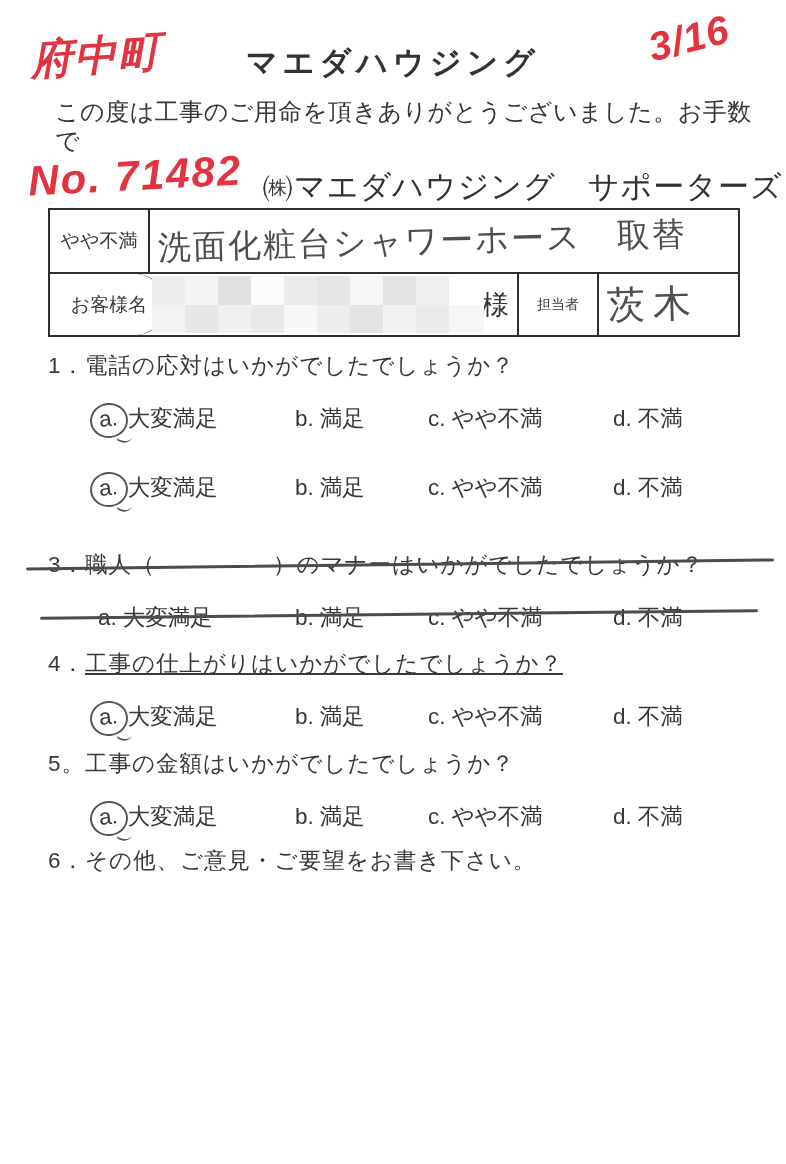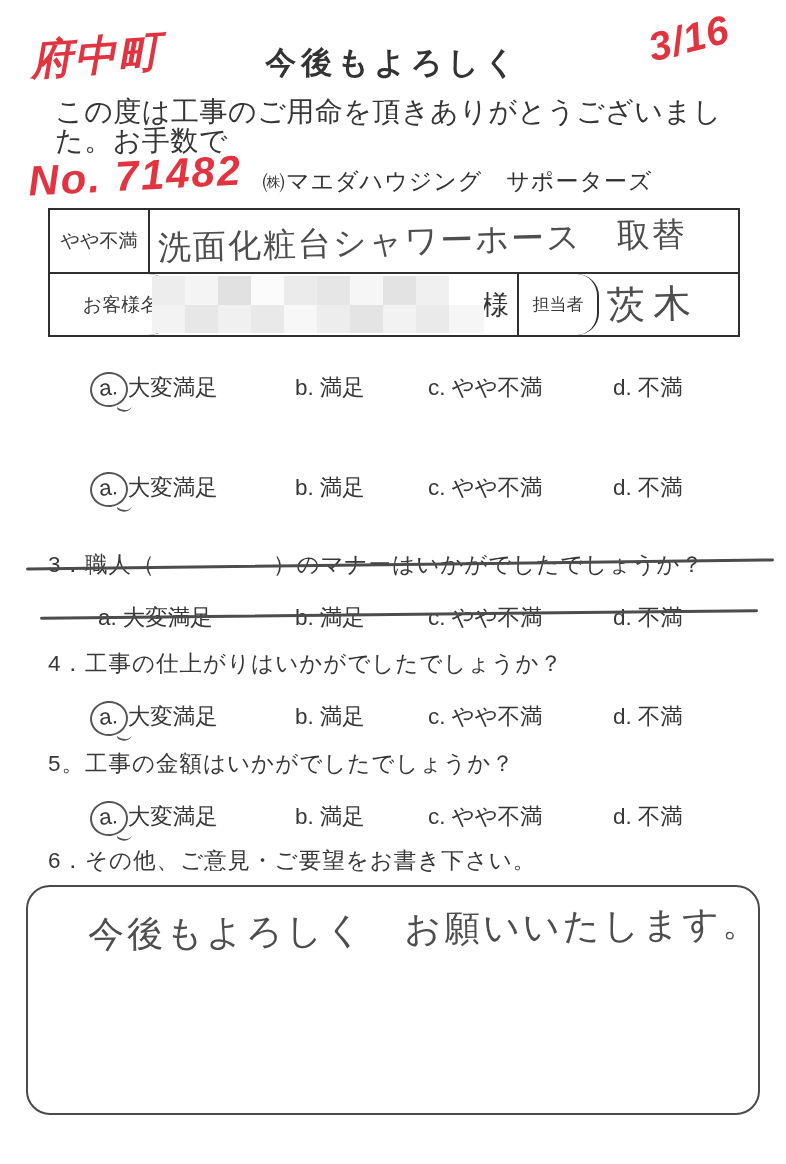--- a/index.html
+++ b/index.html
@@ -23,45 +23,45 @@
     text-align:center;font-size:31px;font-weight:700;
     letter-spacing:5px;color:#333;
   }
   .date{
     position:absolute;right:56px;top:16px;
     color:#e23440;font-size:40px;font-weight:700;
     transform:rotate(-14deg);font-style:italic;letter-spacing:1px;
   }
   .intro{
     position:absolute;left:55px;top:97px;width:700px;
-    font-size:28px;line-height:29px;color:#363636;letter-spacing:0.5px;
+    font-size:24px;line-height:29px;color:#363636;letter-spacing:0.5px;
   }
   .receipt-no{
     position:absolute;left:28px;top:152px;
     color:#e23440;font-size:42px;font-weight:700;
     transform:rotate(-3deg);font-style:italic;letter-spacing:2px;
   }
   .company{
     position:absolute;left:262px;top:166px;
-    font-size:23px;color:#333;letter-spacing:1px;
+    font-size:31px;color:#333;letter-spacing:1px;
   }
   
   .info-table{
     position:absolute;left:48px;top:208px;width:692px;height:129px;
     border:2px solid #2f2f2f;box-sizing:border-box;
   }
   .info-table .cell{
     position:absolute;box-sizing:border-box;
     display:flex;align-items:center;
   }
   .cell-r1-label{left:0;top:0;width:100px;height:64px;border-right:2px solid #2f2f2f;border-bottom:2px solid #2f2f2f;justify-content:center;font-size:19px;}
   .cell-r1-value{left:100px;top:0;width:588px;height:64px;border-bottom:2px solid #2f2f2f;padding-left:8px;overflow:hidden;}
-  .cell-r2-label{left:16px;top:64px;width:112px;height:61px;border-right:2px solid #2f2f2f;justify-content:center;font-size:19px;border-radius:30px;}
+  .cell-r2-label{left:4px;top:64px;width:112px;height:61px;border-right:2px solid #2f2f2f;justify-content:center;font-size:19px;border-radius:30px;}
   .cell-r2-name{left:100px;top:64px;width:369px;height:61px;border-right:2px solid #2f2f2f;justify-content:flex-end;padding-right:8px;}
-  .cell-r2-stafflabel{left:469px;top:64px;width:80px;height:61px;border-right:2px solid #2f2f2f;justify-content:center;font-size:17px;border-radius:22px;}
+  .cell-r2-stafflabel{left:469px;top:64px;width:80px;height:61px;border-right:2px solid #2f2f2f;justify-content:center;font-size:14px;}
   .cell-r2-staffvalue{left:549px;top:64px;width:139px;height:61px;padding-left:8px;overflow:hidden;}
   .handwriting{
     color:#4e4e4e;
     transform:rotate(-1.5deg);
     letter-spacing:2px;
     white-space:nowrap;
   }
   .hw-work{font-size:33px;}
   .hw-staff{font-size:38px;letter-spacing:8px;}
   .name-suffix{font-size:27px;color:#333;}
@@ -114,21 +114,21 @@
     font-size:36px;color:#4e4e4e;letter-spacing:3px;
     transform:rotate(-1deg);white-space:nowrap;
   }
 </style>
 </head>
 <body>
 
 <div class="page">
 
   <div class="stamp handwriting-red">府中町</div>
-  <div class="title">今後もよろしく</div>
+  <div class="title">マエダハウジング</div>
   <div class="date">3/16</div>
 
   <div class="intro">
     <span>この度は工事のご用命を頂きありがとうございました。お手数で</span><br>
   </div>
 
   <div class="receipt-no">No. 71482</div>
   <div class="company">㈱マエダハウジング　サポーターズ</div>
 
   <div class="info-table">
@@ -142,20 +142,23 @@
       <span class="name-suffix">様</span>
     </div>
     <div class="cell cell-r2-stafflabel">担当者</div>
     <div class="cell cell-r2-staffvalue">
       <span class="handwriting hw-staff">茨木</span>
     </div>
   </div>
 
   <div id="questions">
   <div class="q-block" style="top: 350px;">
+    <div class="q-line">
+      <span class="q-num">1．</span><span class="q-text">電話の応対はいかがでしたでしょうか？</span>
+    </div>
     <div class="opt-line">
           <span class="opt" style="left: 50px;"><span class="opt-key circled">a.</span><span>大変満足</span></span>
           <span class="opt" style="left: 247px;"><span class="opt-key">b.</span><span>満足</span></span>
           <span class="opt" style="left: 380px;"><span class="opt-key">c.</span><span>やや不満</span></span>
           <span class="opt" style="left: 565px;"><span class="opt-key">d.</span><span>不満</span></span>
         </div>
   </div>
 
   <div class="q-block" style="top: 450px;">
     <div class="opt-line">
@@ -171,21 +174,21 @@
       <span class="q-num">3．</span><span class="q-text">職人（　　　　　）のマナーはいかがでしたでしょうか？</span>
     </div>
     <div class="opt-line struck">
           <span class="opt" style="left: 50px;"><span class="opt-key">a.</span><span>大変満足</span></span>
           <span class="opt" style="left: 247px;"><span class="opt-key">b.</span><span>満足</span></span>
           <span class="opt" style="left: 380px;"><span class="opt-key">c.</span><span>やや不満</span></span>
           <span class="opt" style="left: 565px;"><span class="opt-key">d.</span><span>不満</span></span>
         </div>
   </div>
 
-  <div class="q-block" style="top: 648px;">
+  <div class="q-block" style="top: 648px; text-decoration: underline;">
     <div class="q-line">
       <span class="q-num">4．</span><span class="q-text">工事の仕上がりはいかがでしたでしょうか？</span>
     </div>
     <div class="opt-line">
           <span class="opt" style="left: 50px;"><span class="opt-key circled">a.</span><span>大変満足</span></span>
           <span class="opt" style="left: 247px;"><span class="opt-key">b.</span><span>満足</span></span>
           <span class="opt" style="left: 380px;"><span class="opt-key">c.</span><span>やや不満</span></span>
           <span class="opt" style="left: 565px;"><span class="opt-key">d.</span><span>不満</span></span>
         </div>
   </div>
@@ -202,17 +205,14 @@
         </div>
   </div>
 </div>
 
   <div class="q-block" style="top:845px;">
     <div class="q-line">
       <span class="q-num">6．</span><span>その他、ご意見・ご要望をお書き下さい。</span>
     </div>
   </div>
 
-  <div class="comment-box">
-    <div class="hw-comment">今後もよろしく　お願いいたします。</div>
-  </div>
 
 </div>
 
 </body></html>

